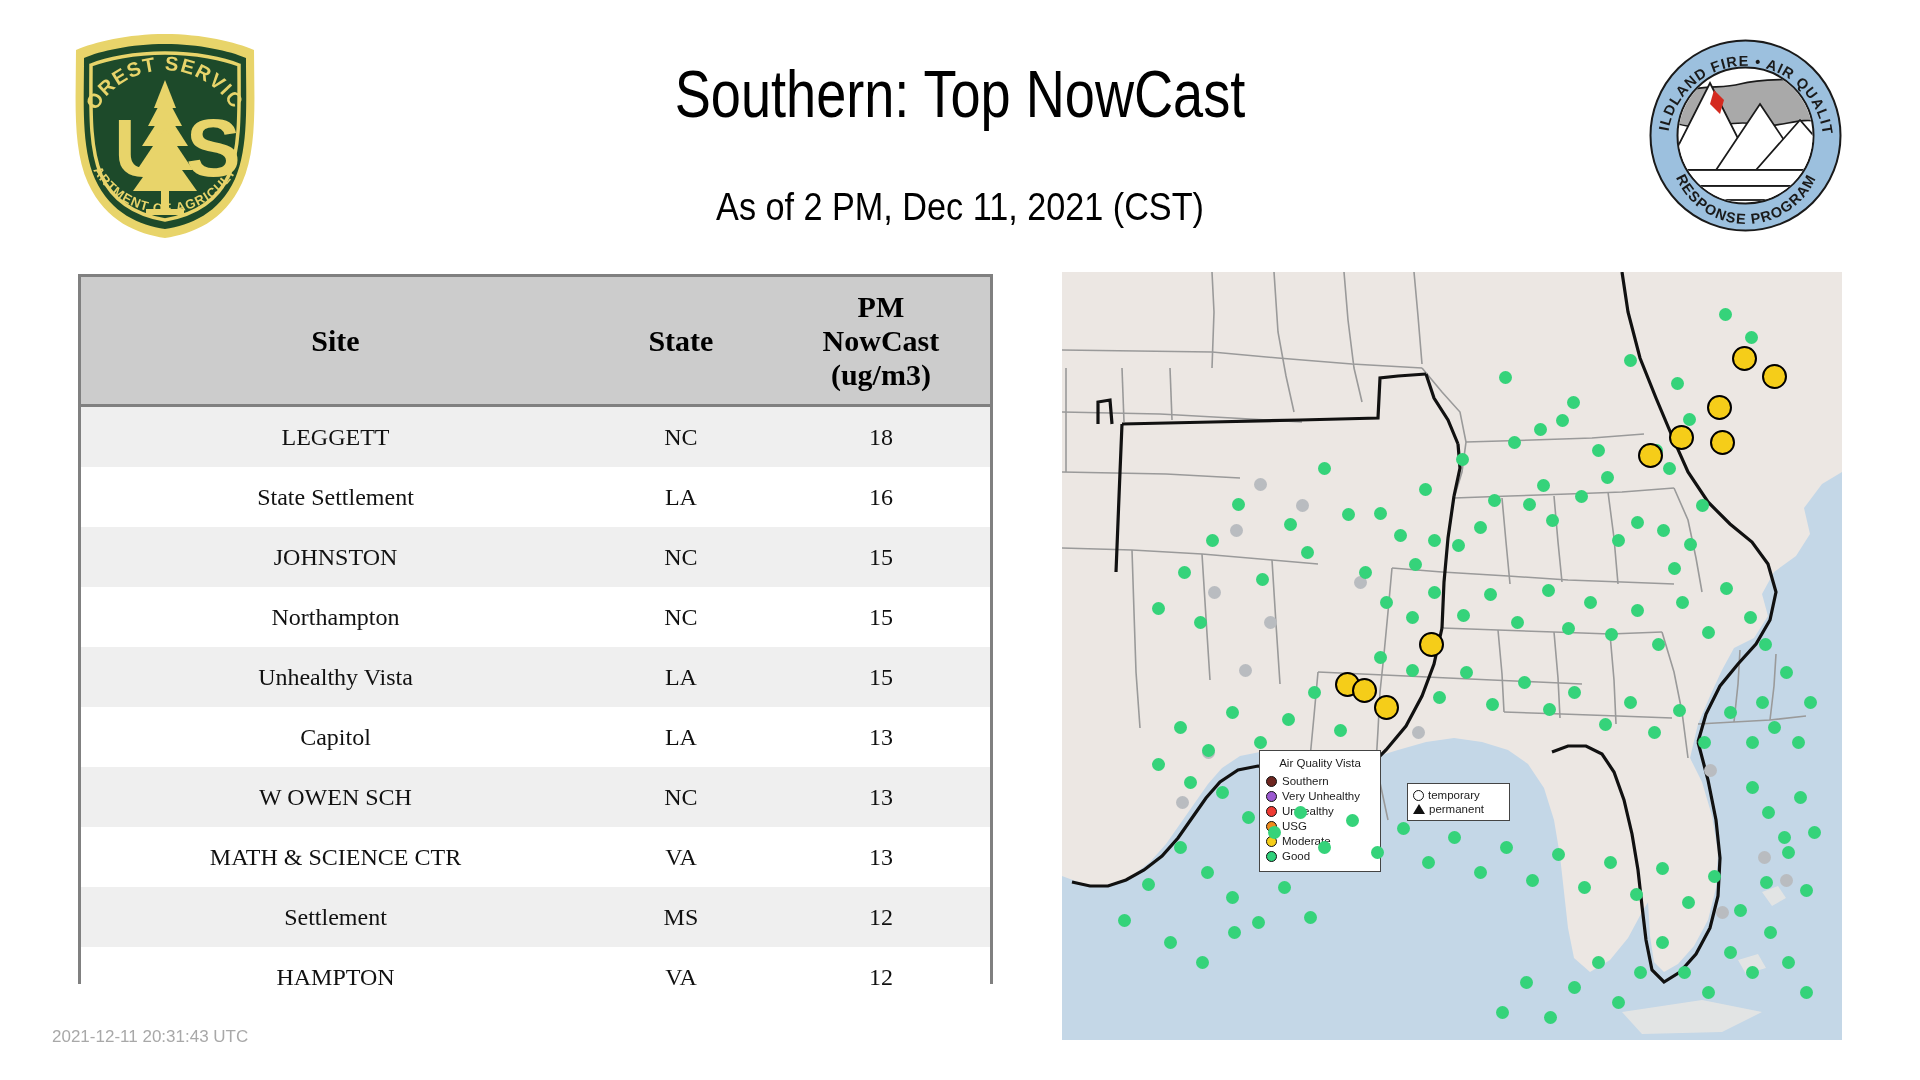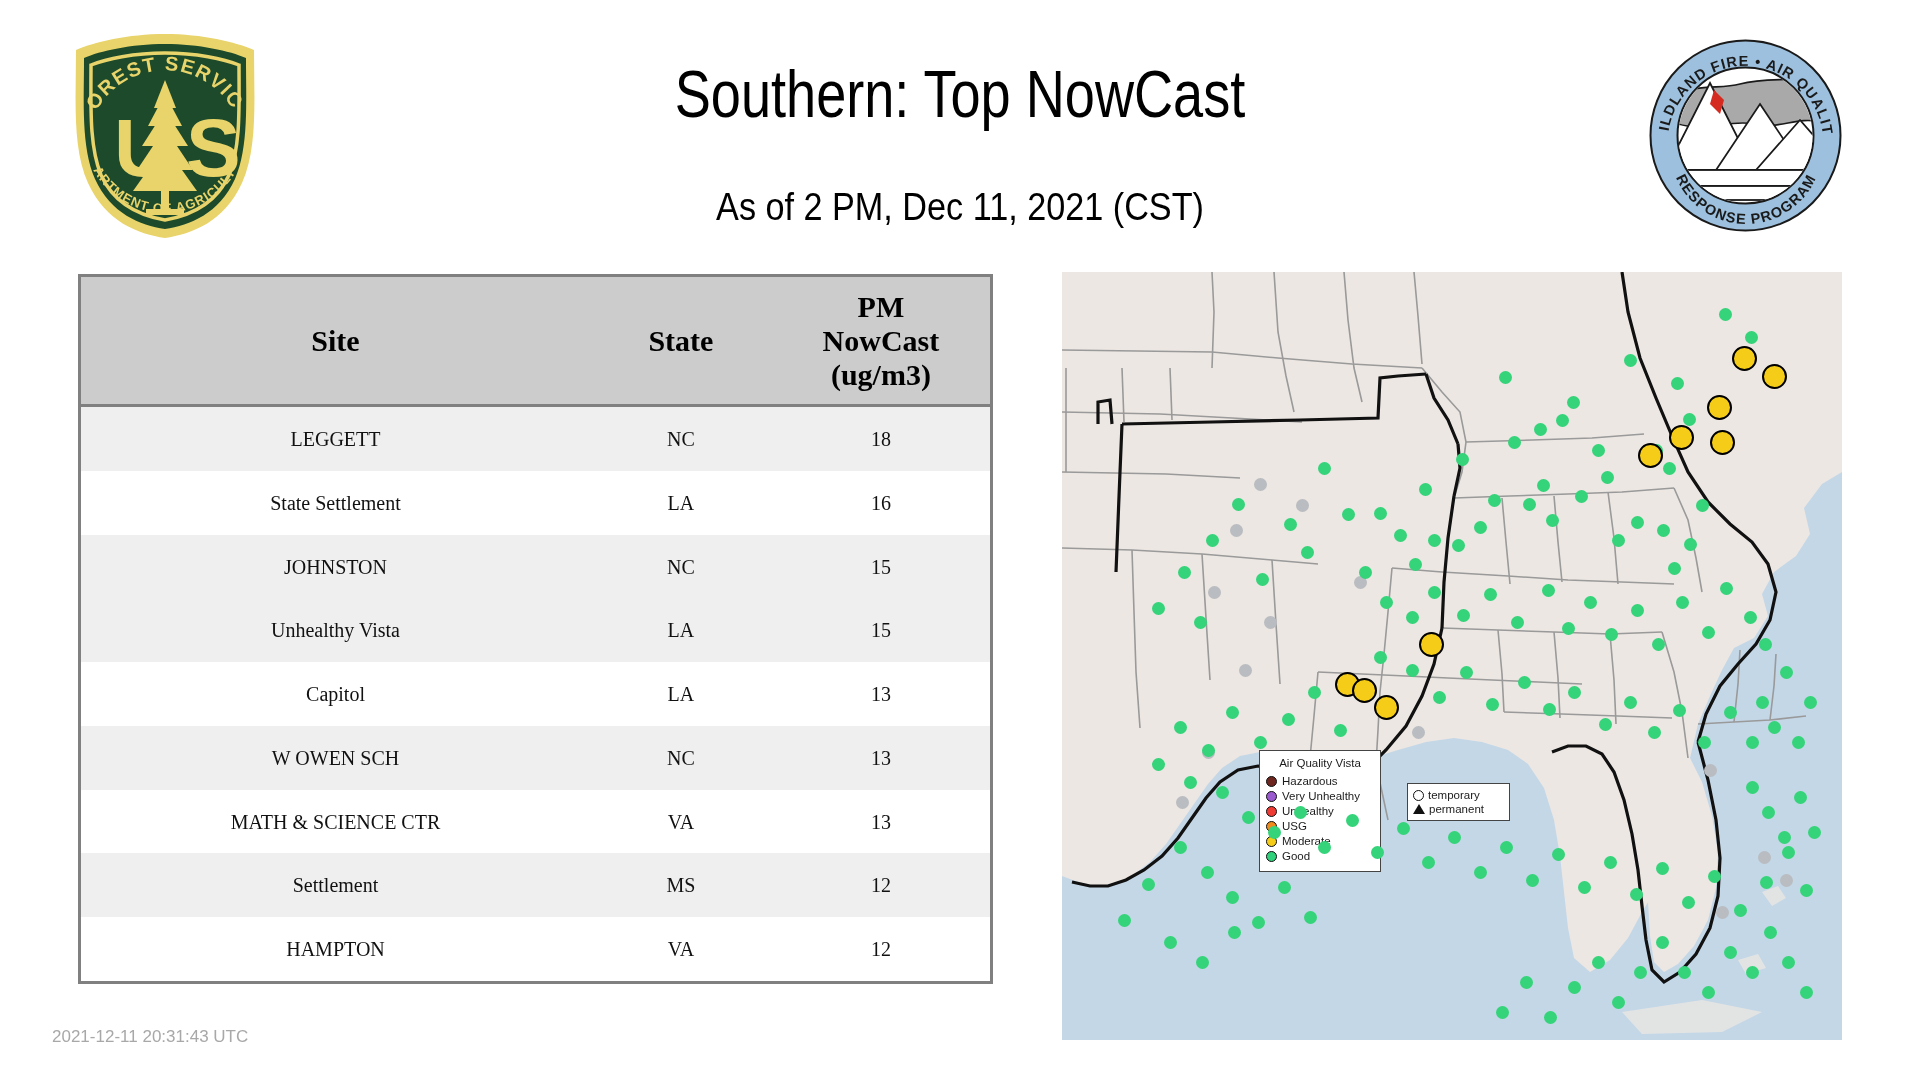--- a/index.html
+++ b/index.html
@@ -29,21 +29,21 @@
         font-family:"Liberation Serif",serif;}
   thead th{
     background:#cccccc;border-bottom:3px solid #808080;
     font-weight:bold;font-size:30px;color:#000;padding:6px 2px;height:115px;
     vertical-align:middle;text-align:center;line-height:34px;
   }
   col.c-site{width:56%}
   col.c-state{width:20%}
   col.c-pm{width:24%}
   tbody td{
-    font-size:20px;color:#111;text-align:center;height:58px;
+    font-size:24px;color:#111;text-align:center;height:58px;
     vertical-align:middle;border:0;line-height:32px;
   }
   tbody tr.alt td{background:#efefef;}
   tbody tr.plain td{background:#ffffff;}
   
   #map{
     position:absolute;left:1062px;top:272px;width:780px;height:768px;
     background:#c4d7e7;overflow:hidden;
   }
   .mapsvg{position:absolute;left:0;top:0;width:780px;height:768px;}
@@ -165,20 +165,25 @@
           <td>NC</td>
           <td>18</td>
         </tr>
       <tr class="plain">
           <td>State Settlement</td>
           <td>LA</td>
           <td>16</td>
         </tr>
       <tr class="alt">
           <td>JOHNSTON</td>
+          <td>NC</td>
+          <td>15</td>
+        </tr>
+      <tr class="plain">
+          <td>Northampton</td>
           <td>NC</td>
           <td>15</td>
         </tr>
       <tr class="alt">
           <td>Unhealthy Vista</td>
           <td>LA</td>
           <td>15</td>
         </tr>
       <tr class="plain">
           <td>Capitol</td>
@@ -287,21 +292,21 @@
       <path d="M636,470 L646,508 L654,548 L658,586 L656,624 L648,656 L634,682
                L618,700 L602,710 L590,698 L584,668 L580,634 L576,598 L570,562
                L562,528 L552,500 L540,482 L524,474 L506,474 L490,480"></path>
     </g>
   </svg>
 
   <div id="aqi-legend">
     <div class="lg-title">Air Quality Vista</div>
     <div class="lg-row">
       <span class="lg-sw" style="background:#6d2620"></span>
-      <span>Hazardous</span>
+      <span>Southern</span>
     </div>
     <div class="lg-row">
       <span class="lg-sw" style="background:#9b59d0"></span>
       <span>Very Unhealthy</span>
     </div>
     <div class="lg-row">
       <span class="lg-sw" style="background:#ee3b33"></span>
       <span>Unhealthy</span>
     </div>
     <div class="lg-row">

